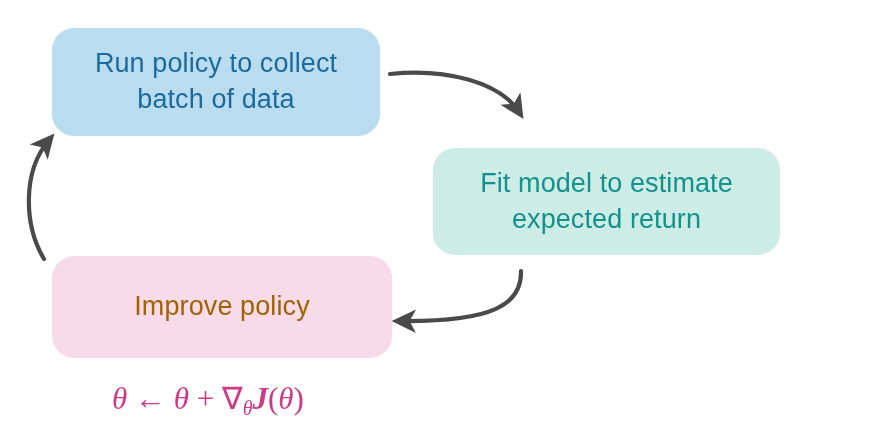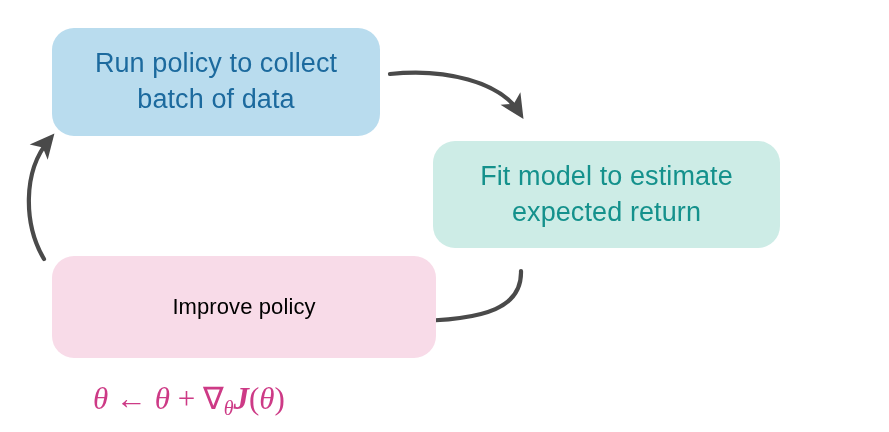--- a/index.html
+++ b/index.html
@@ -35,56 +35,56 @@
     left: 52px;
     top: 28px;
     width: 328px;
     height: 108px;
     background: #b9dcee;
     color: #1c6a9e;
     font-size: 27px;
   }
   #node-fit {
     left: 433px;
-    top: 141px;
+    top: 148px;
     width: 347px;
     height: 107px;
     background: #cdece6;
     color: #14918c;
     font-size: 27px;
   }
   #node-improve {
     left: 52px;
     top: 256px;
-    width: 384px;
+    width: 340px;
     height: 102px;
     background: #f8dbe8;
-    color: #000000;
-    font-size: 22px;
+    color: #a16207;
+    font-size: 27px;
   }
   .node-label {
     display: block;
     white-space: pre-line;
   }
   #arrows {
     position: absolute;
     left: 0;
     top: 0;
     width: 889px;
     height: 432px;
     pointer-events: none;
   }
   .formula {
     position: absolute;
     font-family: "Liberation Serif", serif;
     font-style: italic;
     white-space: nowrap;
   }
   #formula-theta {
-    left: 93px;
+    left: 112px;
     top: 380px;
     font-size: 31px;
     color: #cd3a86;
   }
   #formula-theta .op {
     font-style: normal;
   }
   #formula-theta .sub {
     font-size: 20px;
     vertical-align: -6px;

